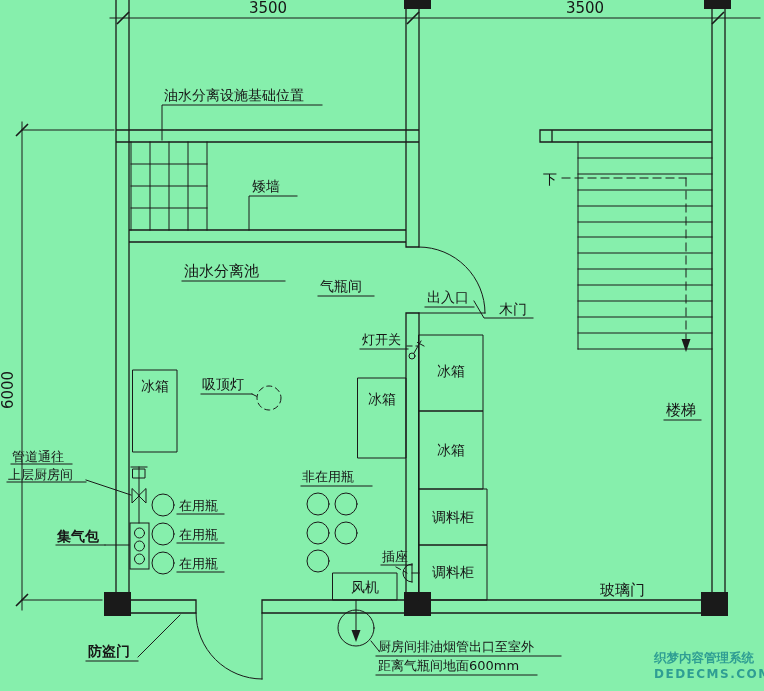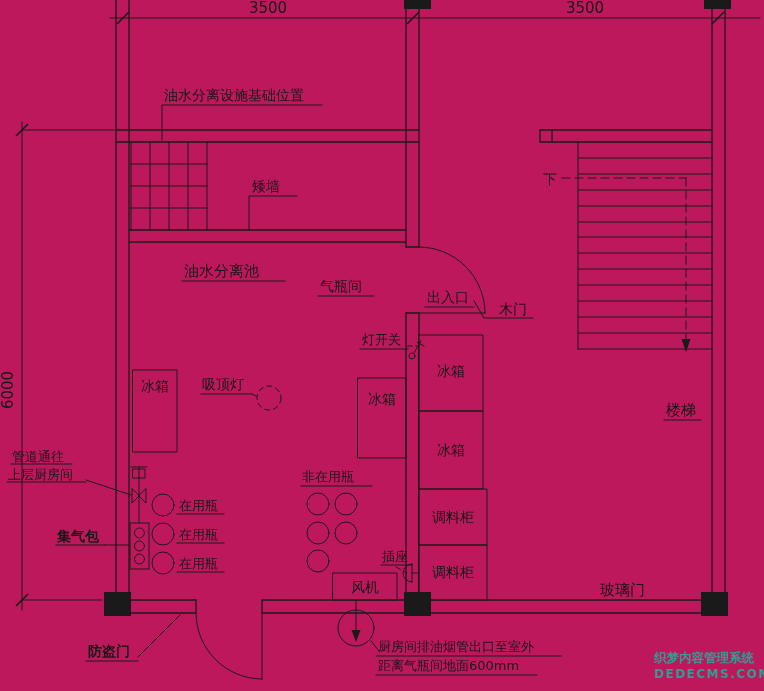--- a/index.html
+++ b/index.html
@@ -1,16 +1,16 @@
 <!DOCTYPE html>
 <html><head>
 <meta charset="utf-8">
 <style>
   html,body{margin:0;padding:0;background:#ffffff;}
-  .sheet{position:relative;width:764px;height:691px;background:#be185d;overflow:hidden;
+  .sheet{position:relative;width:764px;height:691px;background:#86efac;overflow:hidden;
          font-family:"DejaVu Sans","Liberation Sans",sans-serif;}
   svg{display:block}
   .ln{stroke:#1a1a1a;stroke-width:1.3;fill:none;stroke-linecap:square}
   .th{stroke:#1a1a1a;stroke-width:1;fill:none;stroke-linecap:square}
   .tk{stroke:#1a1a1a;stroke-width:1.6;fill:none}
   .dsh{stroke-dasharray:8 5}
   .dsh2{stroke-dasharray:5 4}
   .blk{fill:#1a1a1a;stroke:none}
   text{fill:#161616;font-family:"DejaVu Sans","Liberation Sans",sans-serif}
   .t13{font-size:13px}.t14{font-size:14px}.t15{font-size:15px}

